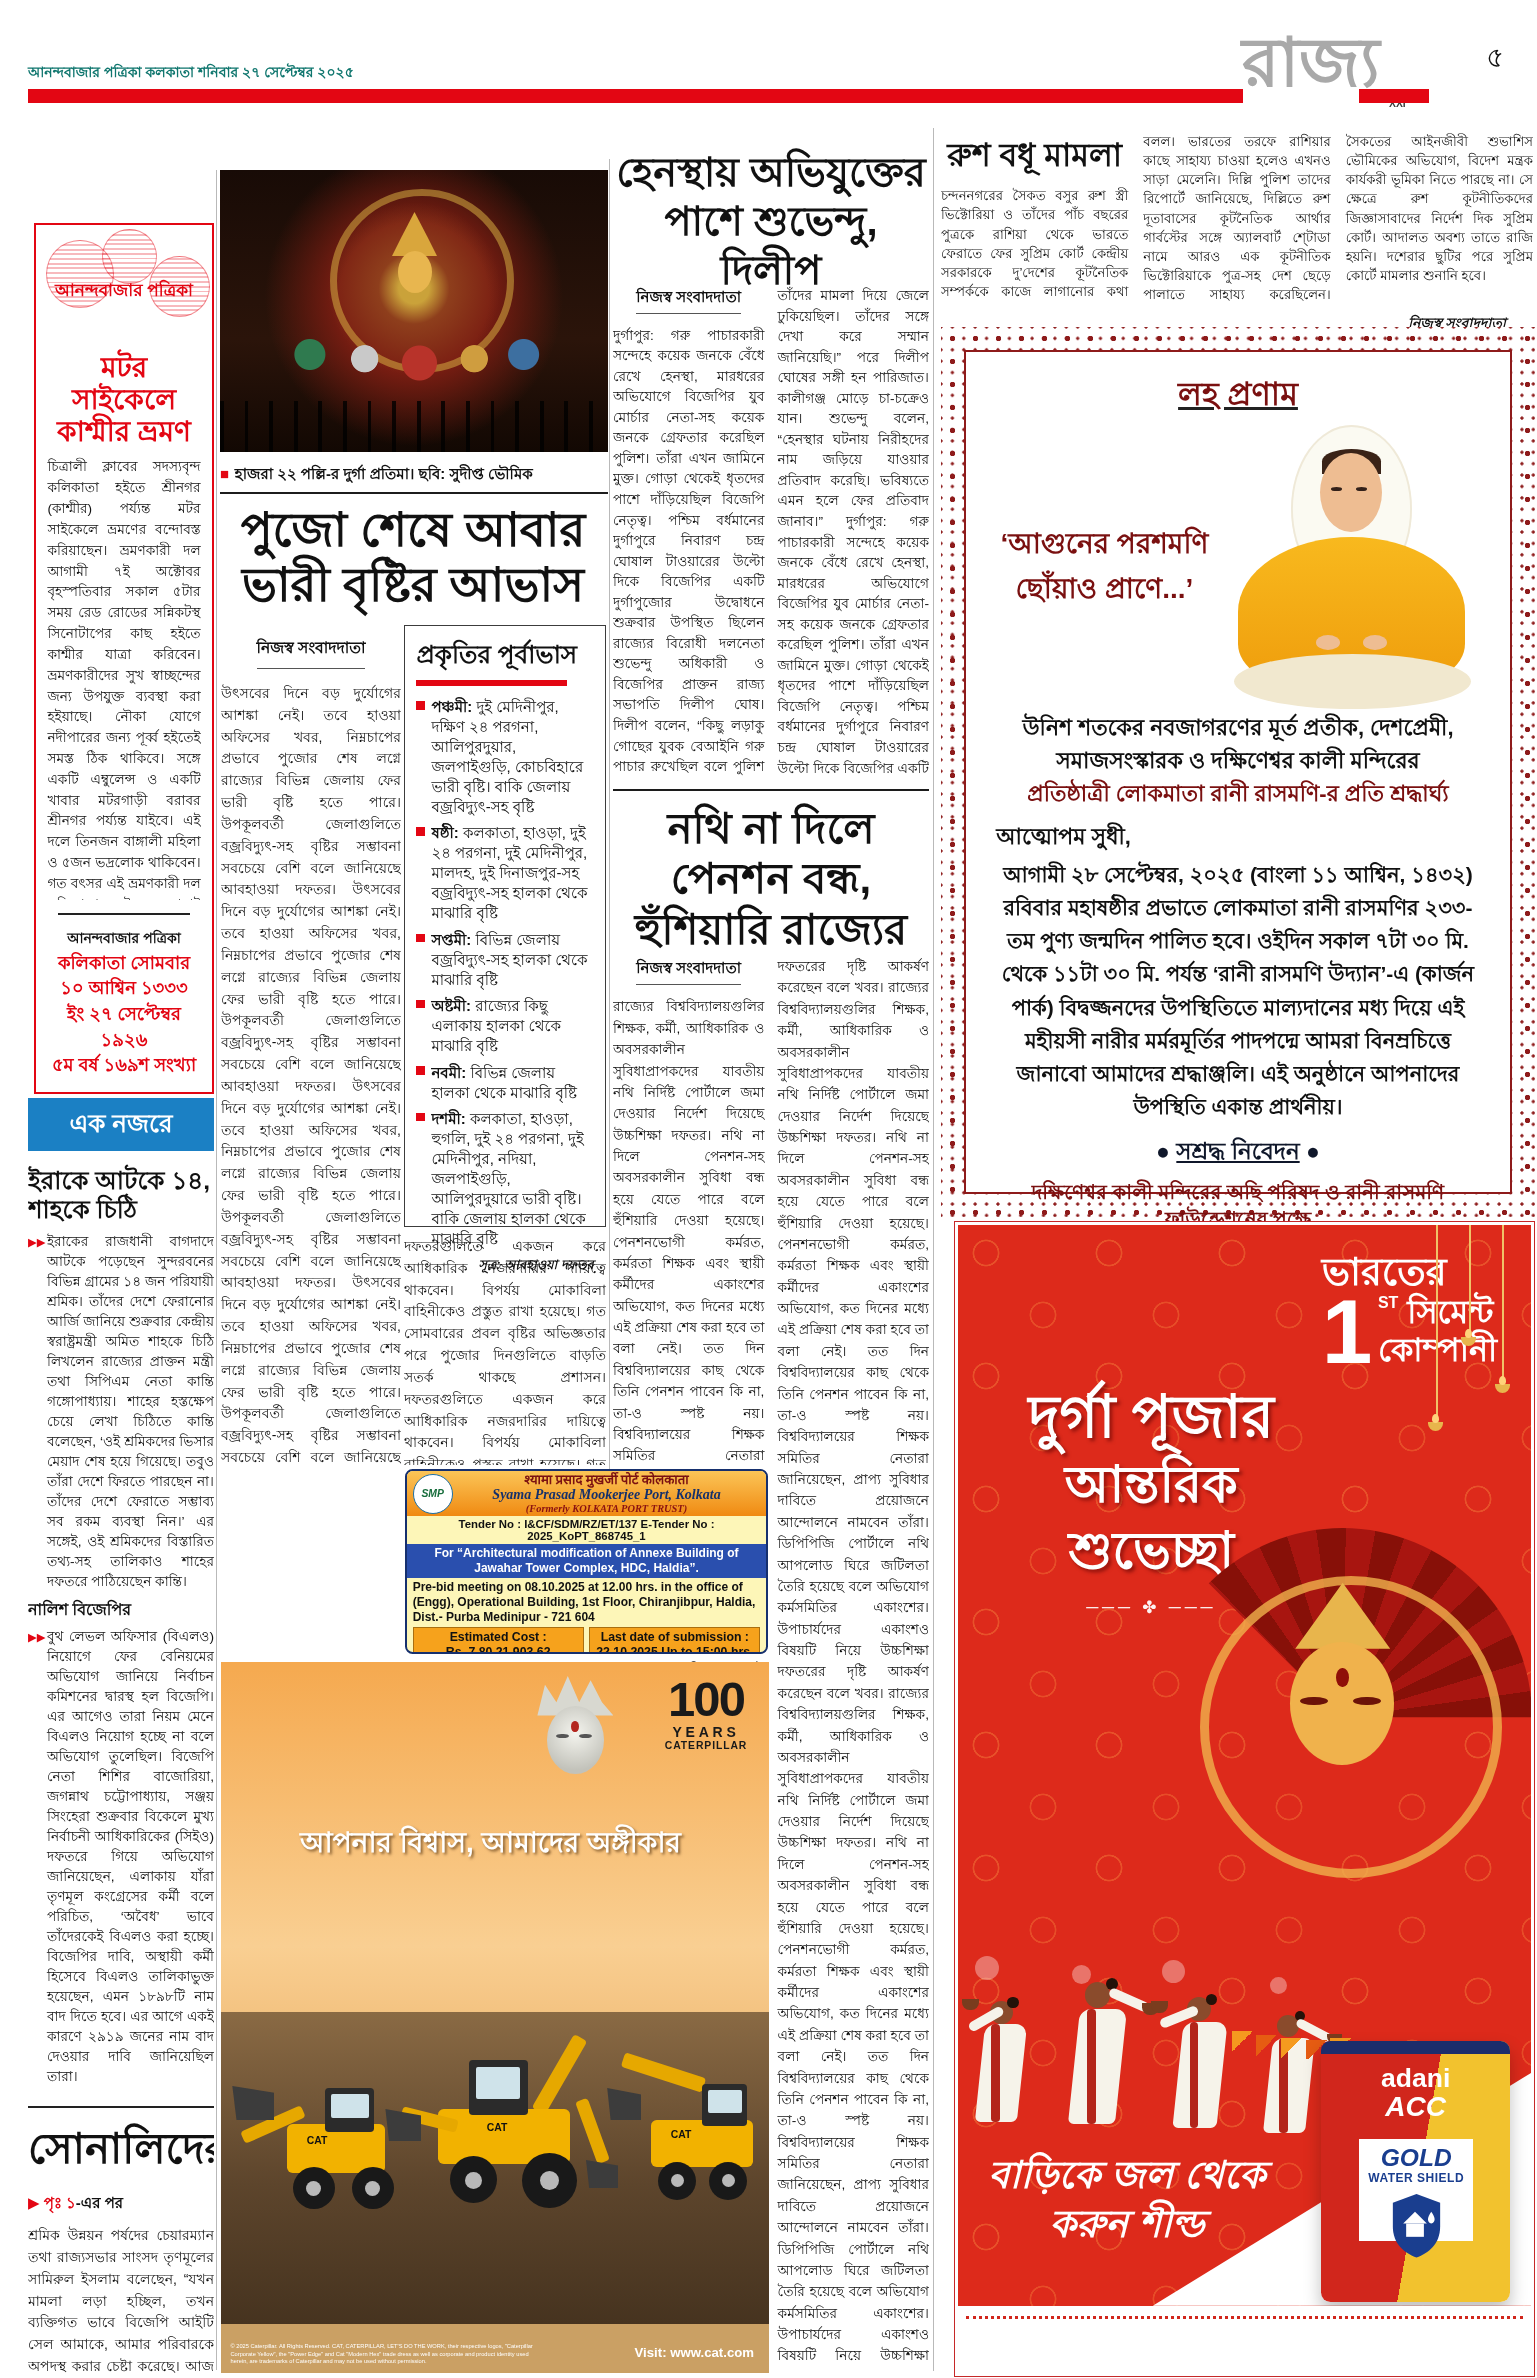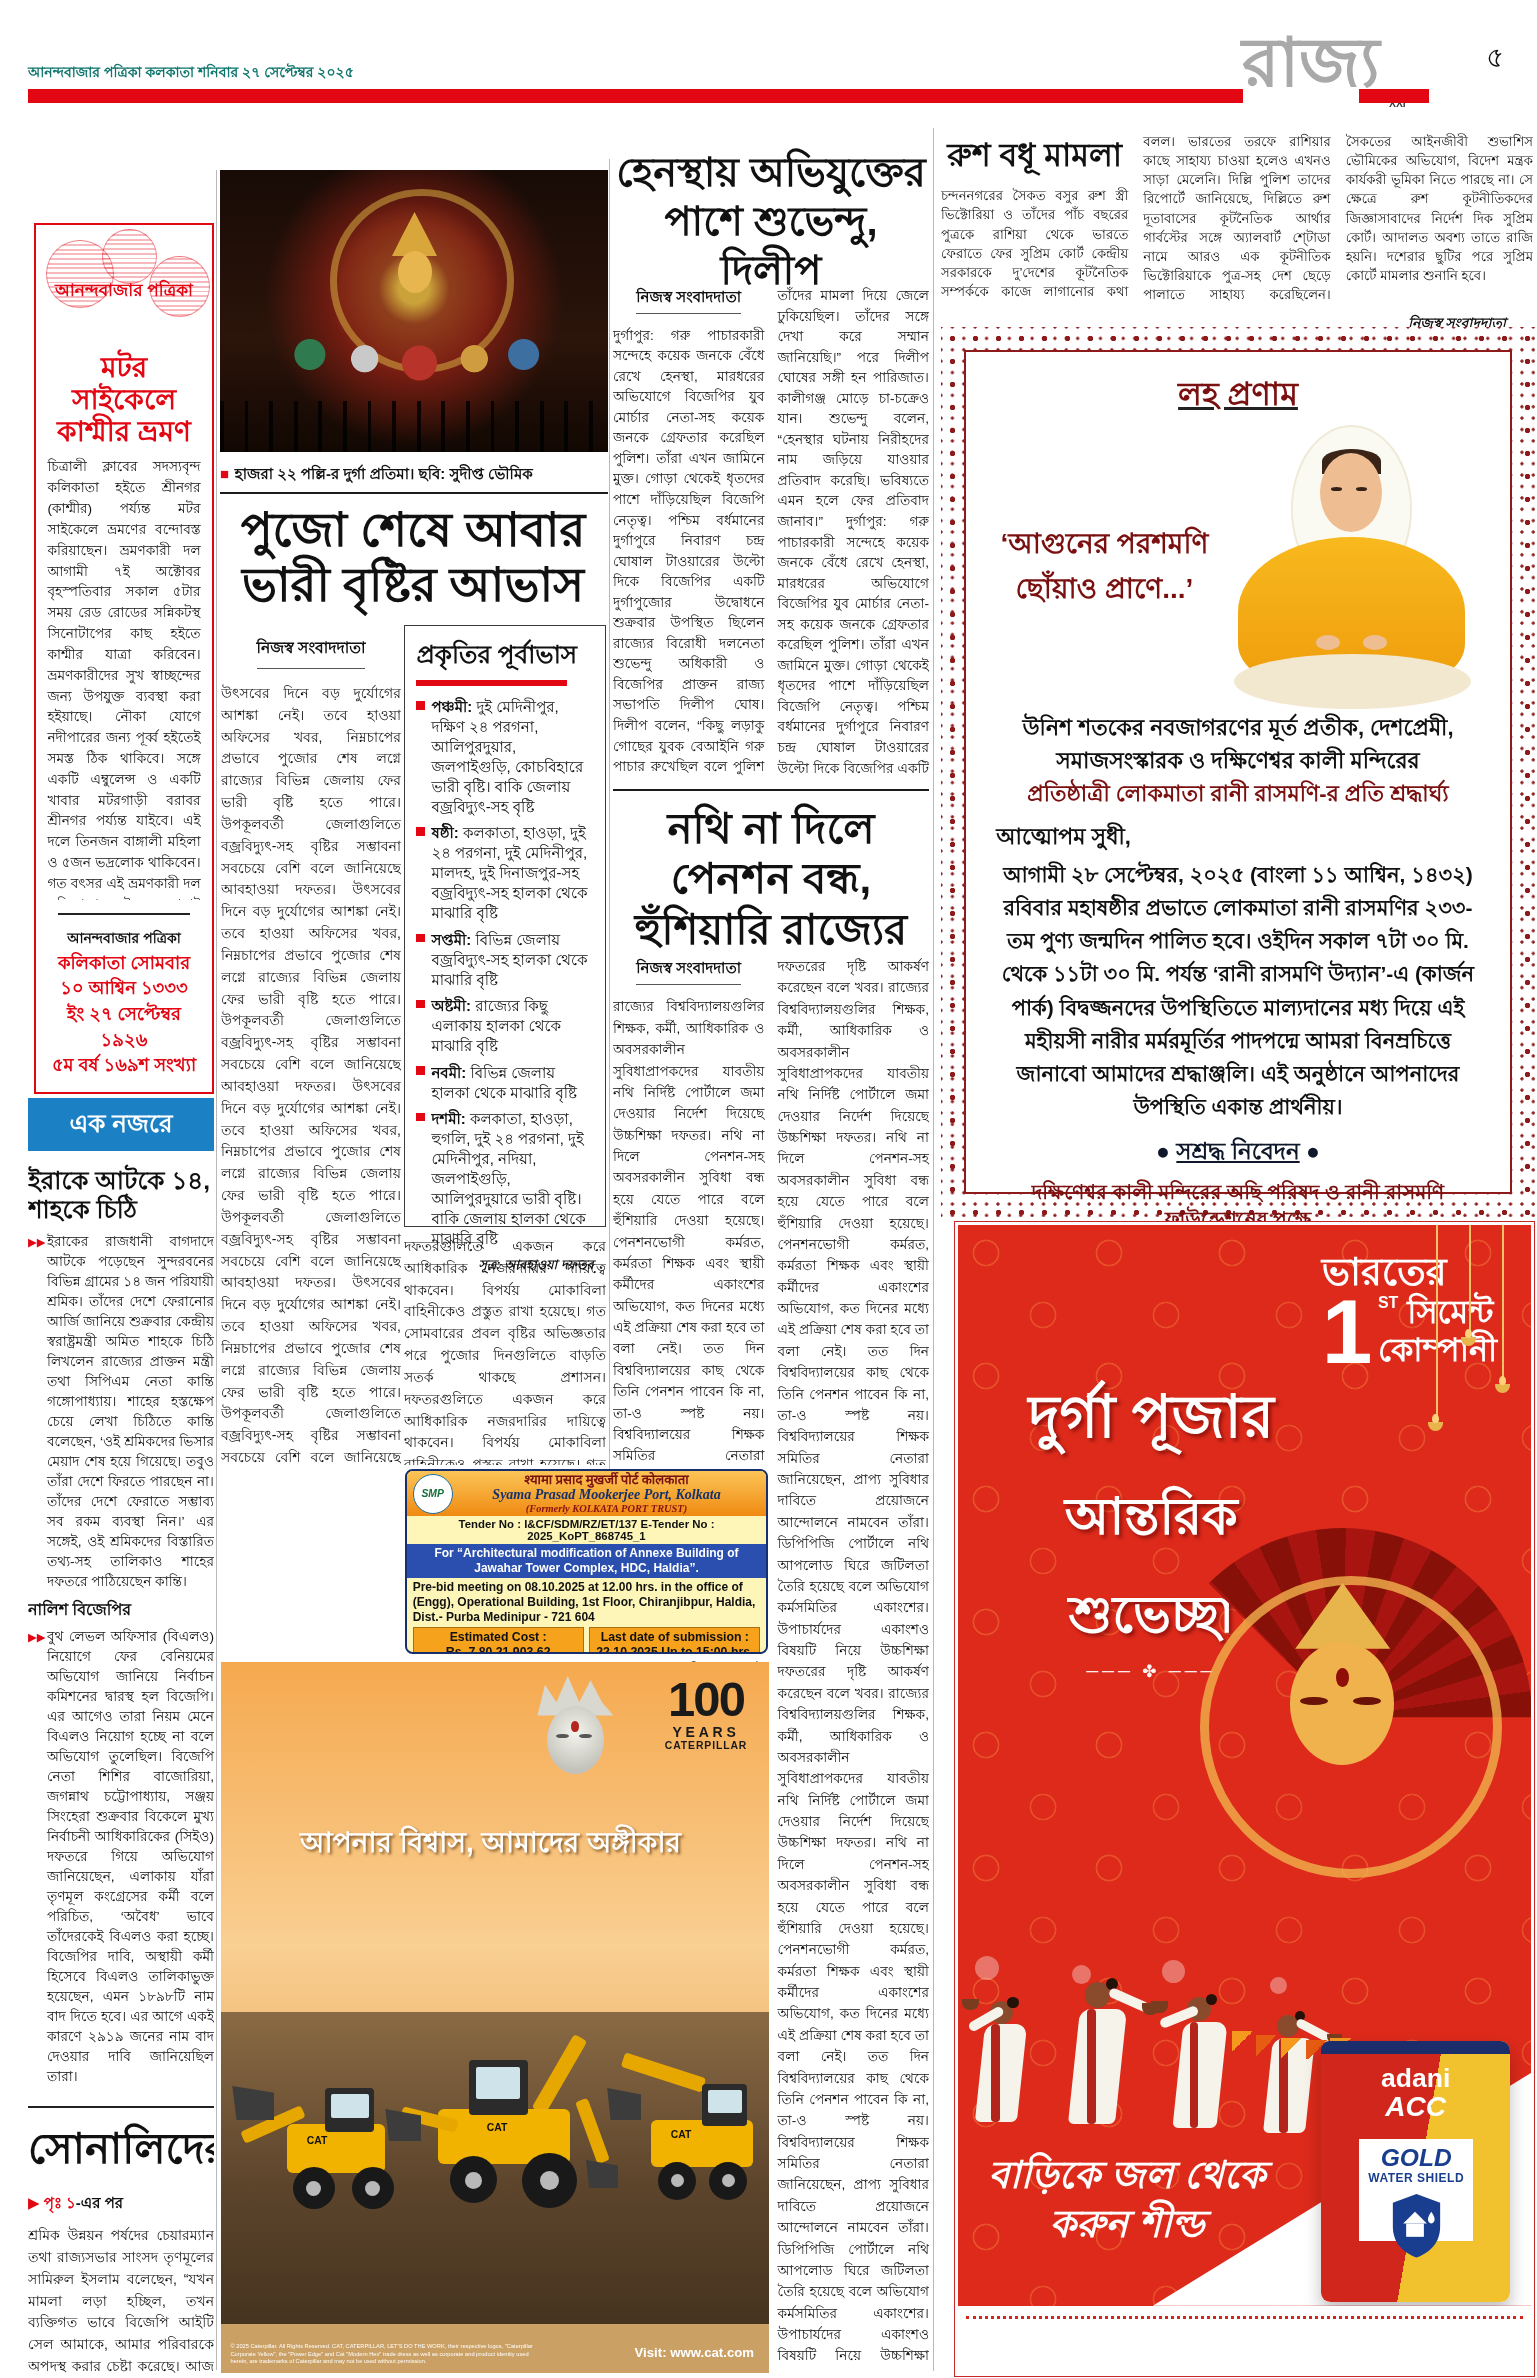--- a/index.html
+++ b/index.html
@@ -197,21 +197,21 @@
   .adani-wedge{position:absolute;left:0;bottom:0;width:100%;height:284px;background:#fff;
       clip-path:polygon(34% 100%,100% 18%,100% 100%);}
   .claim{position:absolute;right:34px;top:28px;color:#fff;}
   .claim .l1{font-size:38px;font-weight:bold;text-align:left;line-height:1.05;}
   .claim-row{display:flex;align-items:flex-start;}
   .claim-one{font-size:91px;font-weight:bold;line-height:.85;margin-right:5.7px;}
   .claim-right{font-size:32px;font-weight:bold;line-height:1.2;}
   .claim-st{font-size:16px;vertical-align:top;}
   .greet{position:absolute;left:28px;top:159px;width:331px;text-align:center;color:#fff;}
   .greet .g1{font-size:59px;font-weight:bold;text-shadow:2.8px 2.8px 3.8px rgba(90,0,0,.55);line-height:1.15;}
-  .greet .g2,.greet .g3{font-size:51px;font-weight:bold;text-shadow:2.8px 2.8px 3.8px rgba(90,0,0,.55);line-height:1.3;margin-top:32px;}
+  .greet .g2,.greet .g3{font-size:51px;font-weight:bold;text-shadow:2.8px 2.8px 3.8px rgba(90,0,0,.55);line-height:1.3;}
   .greet-orn{margin-top:13.2px;color:#fff;font-size:17px;letter-spacing:3.8px;opacity:.95;}
   .durga{position:absolute;right:-38px;top:237px;width:454px;height:530px;}
   .durga-fan{position:absolute;left:38px;top:66px;width:379px;height:379px;border-radius:50%;
       background:repeating-conic-gradient(from -125deg,#a81510 0 9deg,#871008 9deg 18deg);
       clip-path:polygon(50% 50%,-20% -20%,120% -20%,120% 50%);}
   .durga-ring{position:absolute;left:85px;top:114px;width:284px;height:284px;border-radius:50%;
       border:9.5px solid rgba(240,178,76,.8);}
   .durga-face{position:absolute;left:175px;top:180px;width:104px;height:123px;border-radius:50%;
       background:#f0b24c;}
   .durga-eye{position:absolute;width:28px;height:8.5px;border-radius:50%;background:#6b1208;top:235px;}

